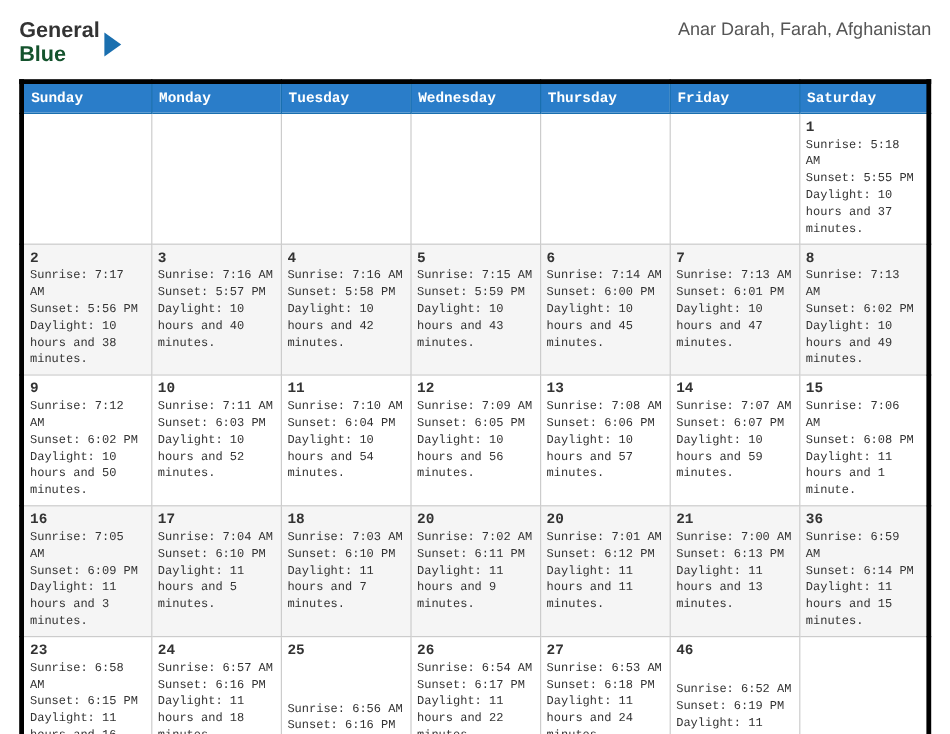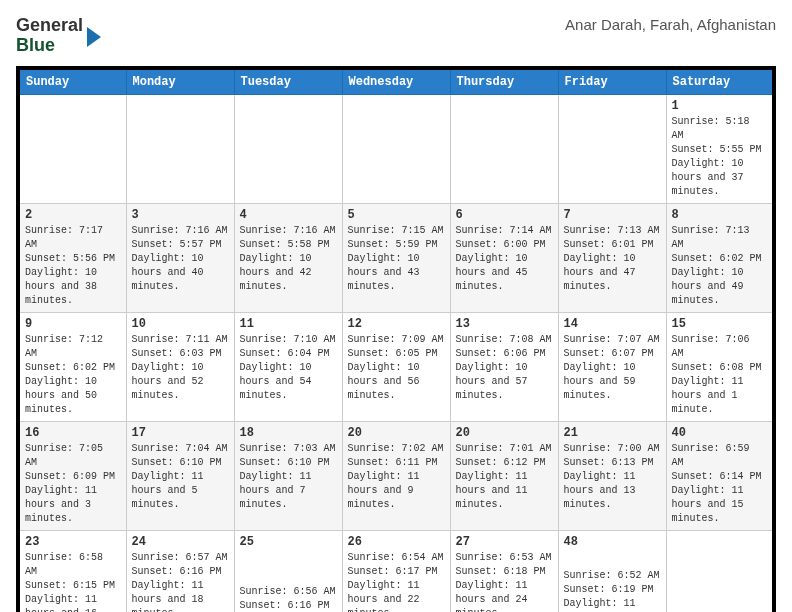--- a/index.html
+++ b/index.html
@@ -255,21 +255,21 @@
 Sunset: 6:12 PM
 Daylight: 11 hours and 11 minutes.</div>
         </td>
         <td>
           <span class="day-num">21</span>
           <div class="day-info" style="white-space: pre-line;">Sunrise: 7:00 AM
 Sunset: 6:13 PM
 Daylight: 11 hours and 13 minutes.</div>
         </td>
         <td>
-          <span class="day-num">40</span>
+          <span class="day-num">36</span>
           <div class="day-info" style="white-space: pre-line;">Sunrise: 6:59 AM
 Sunset: 6:14 PM
 Daylight: 11 hours and 15 minutes.</div>
         </td>
       </tr>
       <tr>
         <td>
           <span class="day-num">23</span>
           <div class="day-info" style="white-space: pre-line;">Sunrise: 6:58 AM
 Sunset: 6:15 PM
@@ -293,21 +293,21 @@
 Sunset: 6:17 PM
 Daylight: 11 hours and 22 minutes.</div>
         </td>
         <td>
           <span class="day-num">27</span>
           <div class="day-info" style="white-space: pre-line;">Sunrise: 6:53 AM
 Sunset: 6:18 PM
 Daylight: 11 hours and 24 minutes.</div>
         </td>
         <td>
-          <span class="day-num">48</span>
+          <span class="day-num">46</span>
           <div class="day-info" style="white-space: pre-line; margin-top: 20px;">Sunrise: 6:52 AM
 Sunset: 6:19 PM
 Daylight: 11 hours and 26 minutes.</div>
         </td>
         <td class="empty-cell"></td>
       </tr>
     </tbody>
 </table>
 
 </body></html>

